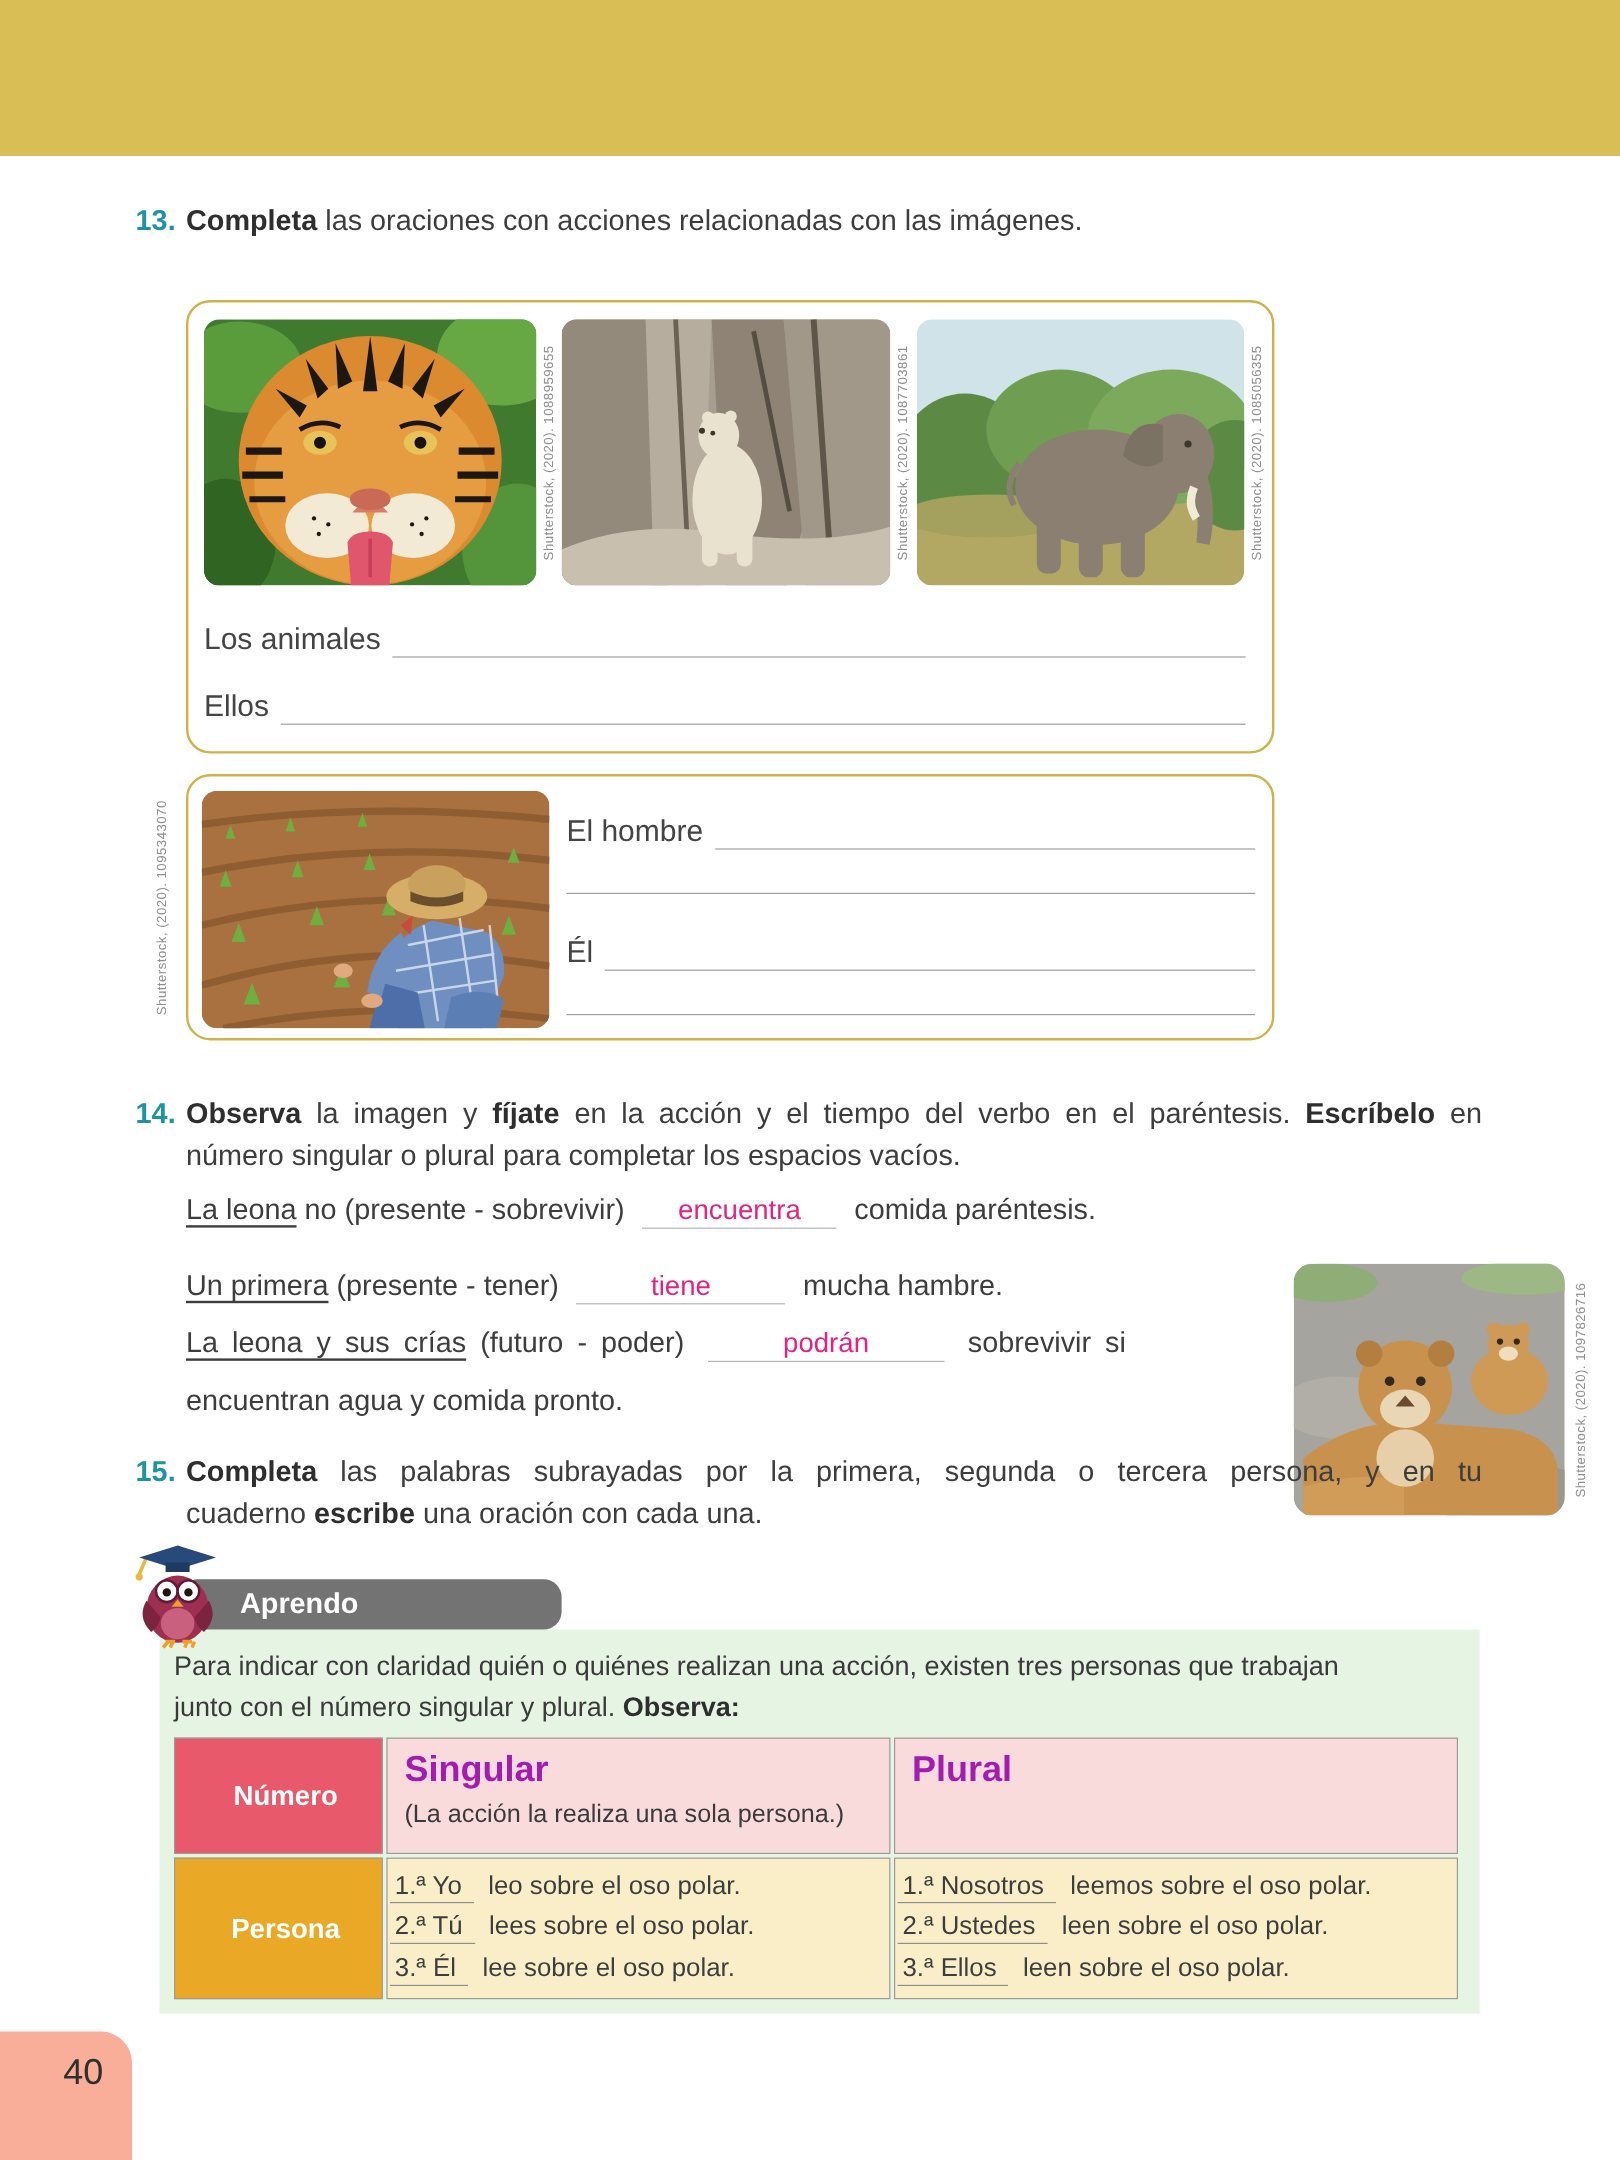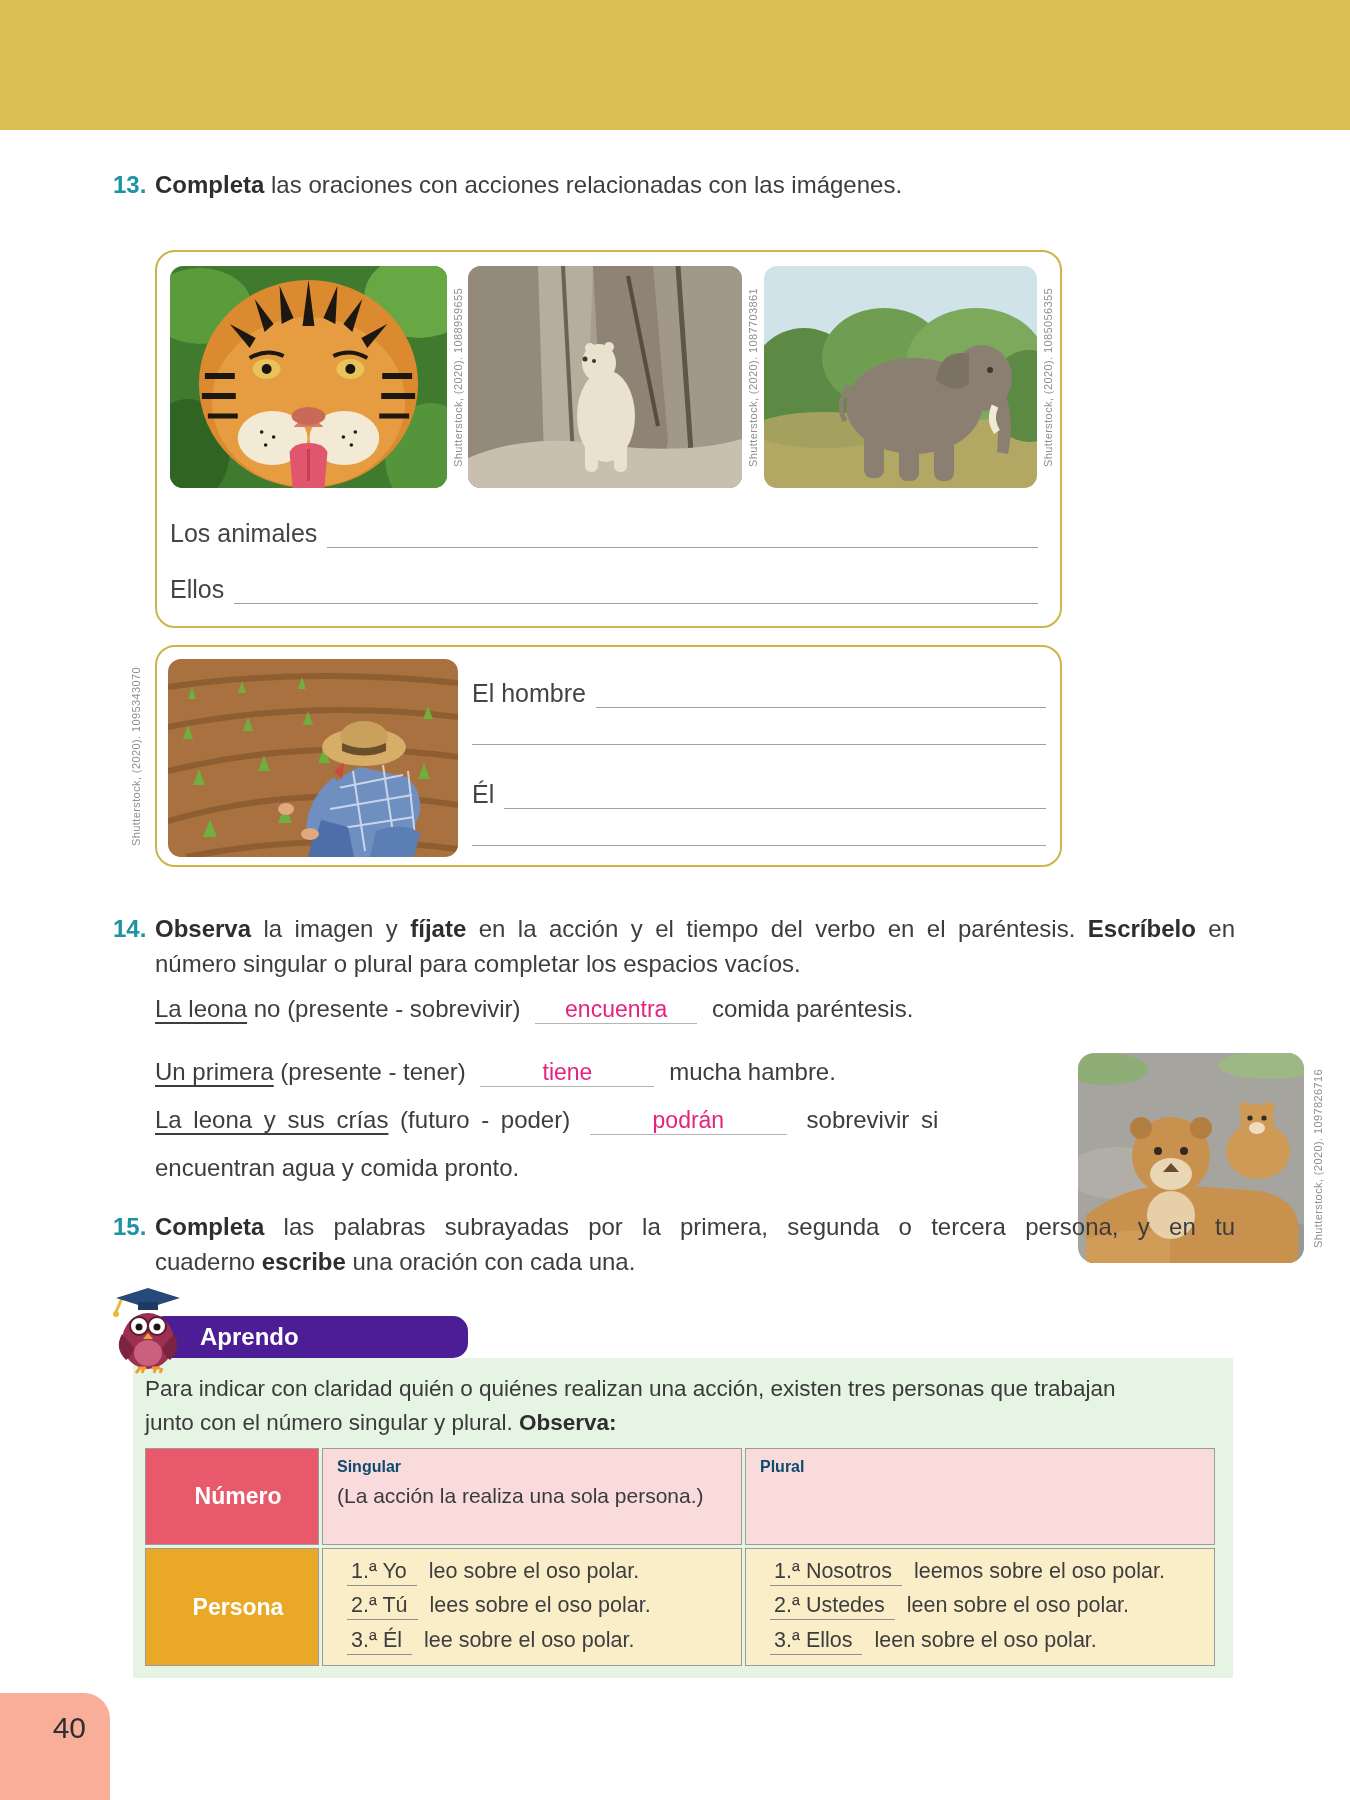--- a/index.html
+++ b/index.html
@@ -29,36 +29,36 @@
   
   .sent{position:absolute;left:155px;font-size:24px;white-space:nowrap;color:#3d3d3d;}
   .subj{text-decoration:underline;text-underline-offset:5px;}
   .blank{display:inline-block;min-width:150px;text-align:center;border-bottom:1.8px solid #b5b5b5;
          margin:0 8px;padding:0 6px;}
   .answer{color:#e5227f;font-size:23px;}
   .wide{word-spacing:5px;}
 
   
   .owl{position:absolute;left:108px;top:1286px;width:80px;height:88px;z-index:3;}
-  .aptab{position:absolute;left:150px;top:1316px;width:318px;height:42px;background:#4c1d95;
+  .aptab{position:absolute;left:150px;top:1316px;width:318px;height:42px;background:#737373;
          border-radius:15px 15px 15px 0;display:flex;align-items:center;z-index:2;
          color:#fff;font-weight:bold;font-size:24px;padding-left:50px;box-sizing:border-box;}
   .appanel{position:absolute;left:133px;top:1358px;width:1100px;height:320px;background:#e6f4e3;}
   .appara{position:absolute;left:12px;top:14px;width:1078px;font-size:22.5px;line-height:1.52;color:#3a3a3a;}
 
   .gtable{position:absolute;left:12px;top:90px;display:grid;
           grid-template-columns:174px 420px 470px;grid-template-rows:97px 118px;gap:3px;}
   .cell{border:1.5px solid #9b9b9b;box-sizing:border-box;}
   .c-head-left{background:#e8596b;color:#fff;font-weight:bold;font-size:23px;
                display:flex;align-items:center;justify-content:center;padding-left:12px;}
   .c-persona{background:#eaa827;}
   .c-col-head{background:#fadbdc;padding:9px 14px;}
-  .c-col-head .t{font-weight:bold;font-size:16px;color:#0c4a6e;}
+  .c-col-head .t{font-weight:bold;font-size:30px;color:#a21caf;}
   .c-col-head .s{font-size:21px;margin-top:8px;color:#3a3a3a;}
-  .c-body{background:#faeec9;padding:6px 24px;font-size:21.5px;display:flex;flex-direction:column;justify-content:space-around;}
+  .c-body{background:#faeec9;padding:6px 2px;font-size:21.5px;display:flex;flex-direction:column;justify-content:space-around;}
   .entry{display:flex;align-items:baseline;white-space:nowrap;}
   .slot{border-bottom:1.5px solid #8f8f8f;padding:0 10px 1px 4px;margin-right:12px;}
 
   .pagetab{position:absolute;left:0;top:1693px;width:110px;height:107px;background:#f8ae99;
            border-radius:0 26px 0 0;box-sizing:border-box;text-align:right;
            padding:18px 24px 0 0;font-size:30px;color:#2f2f2f;}
 </style>
 </head>
 <body>
 

